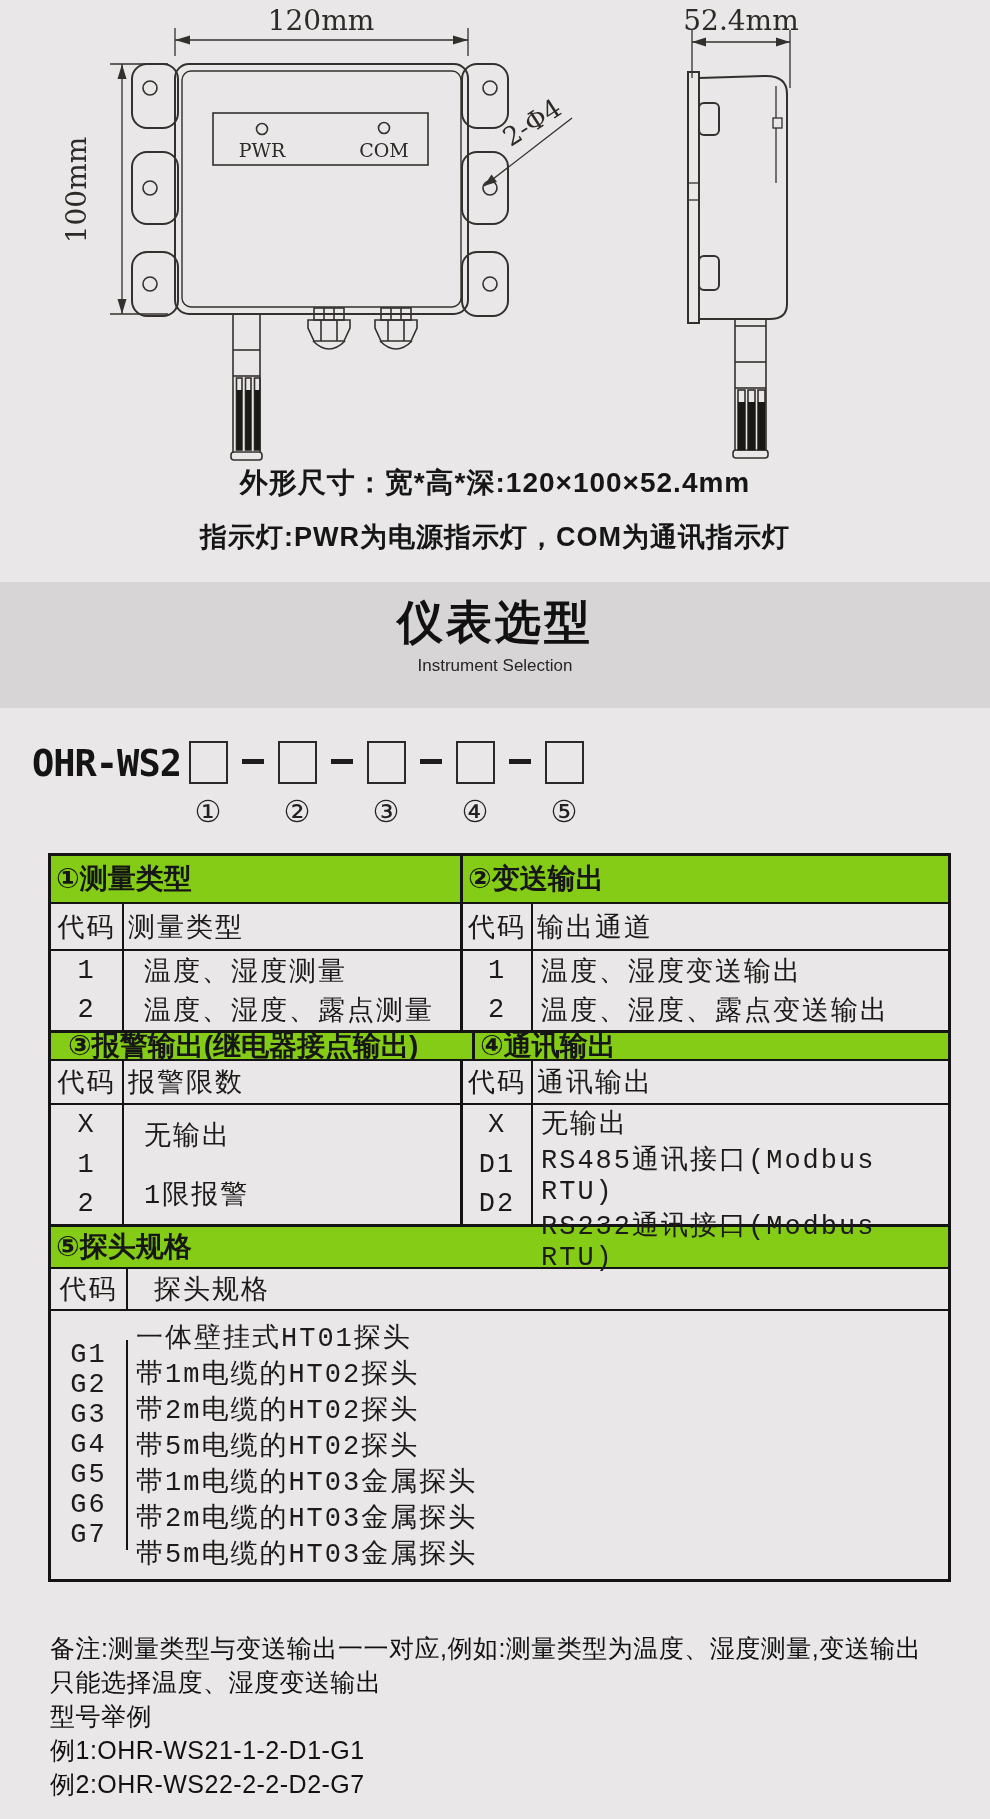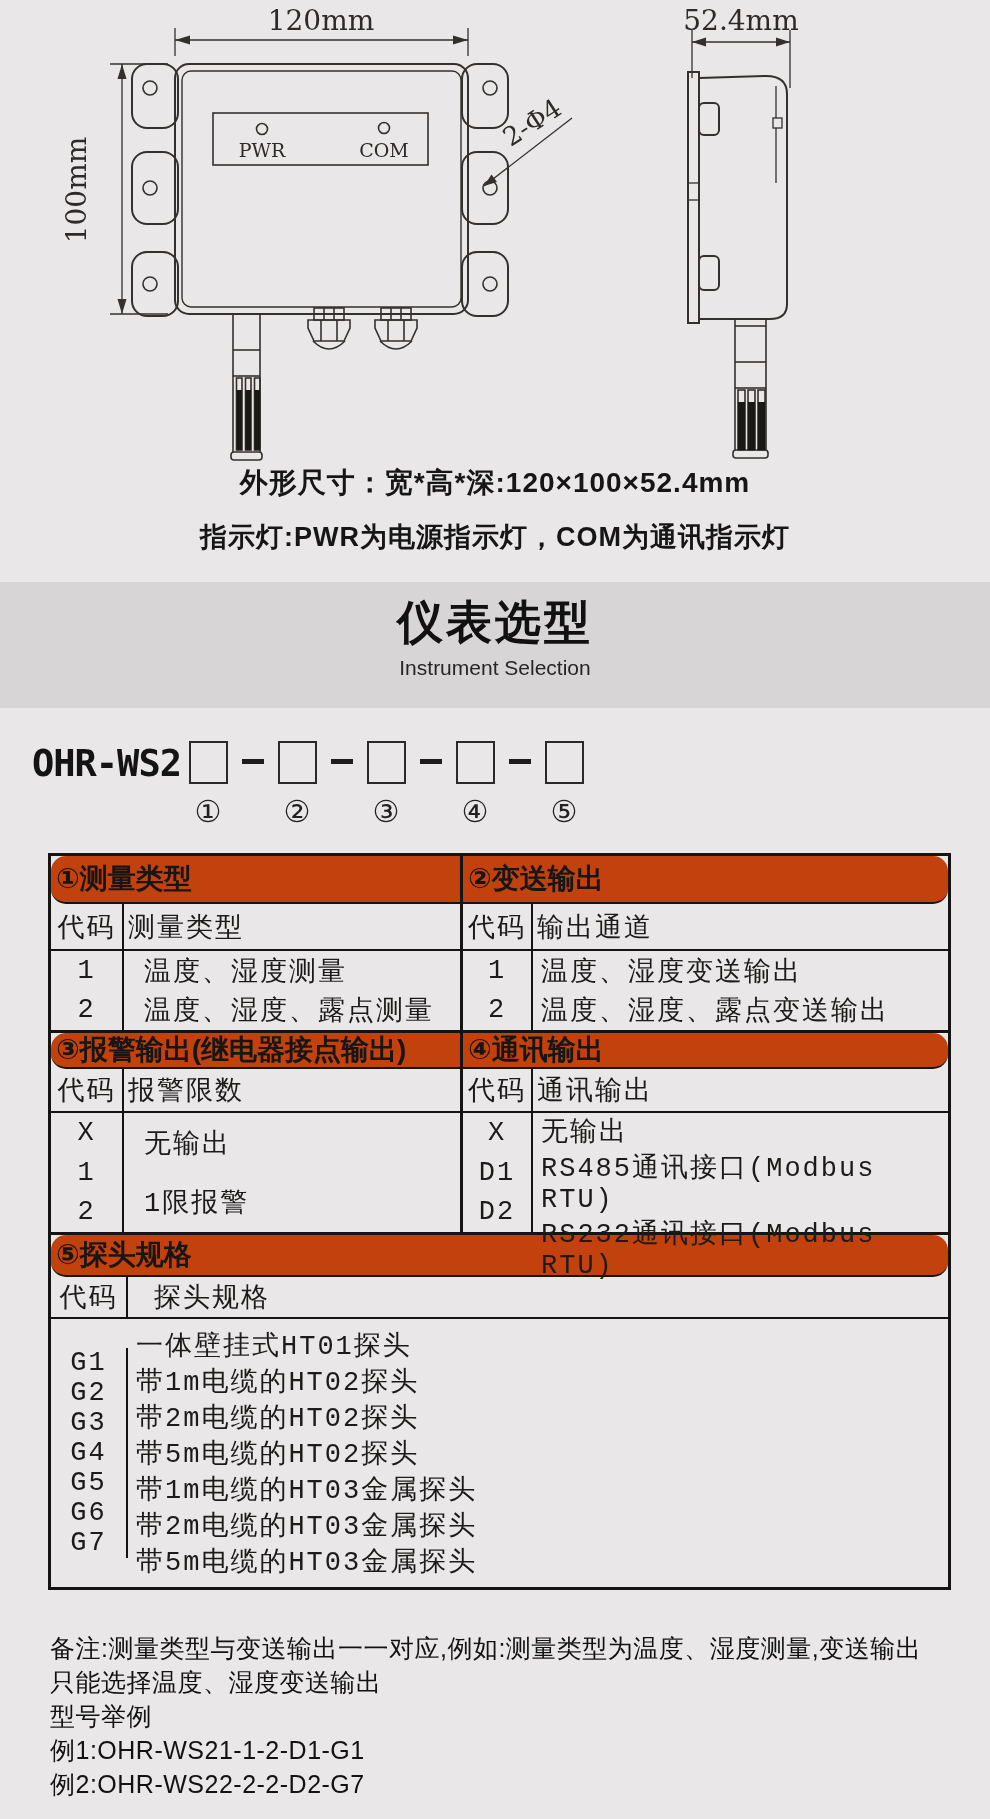--- a/index.html
+++ b/index.html
@@ -10,35 +10,35 @@
   svg .ledtext{font-family:"DejaVu Serif","Liberation Serif",serif;font-size:19px;fill:#2e2a28;}
   svg .holetext{font-family:"DejaVu Serif","Liberation Serif",serif;font-size:26px;fill:#2e2a28;}
 
   .cap1{position:absolute;top:464px;left:0;width:100%;text-align:center;
         font-size:28px;font-weight:700;letter-spacing:1px;}
   .cap2{position:absolute;top:519px;left:0;width:100%;text-align:center;
         font-size:27px;font-weight:700;letter-spacing:1px;}
 
   .band{position:absolute;top:582px;left:0;width:100%;height:126px;background:#d7d5d5;text-align:center;}
   .band-title{padding-top:10px;font-size:46px;font-weight:700;letter-spacing:3px;color:#111;}
-  .band-sub{font-size:21px;margin-top:2px;color:#262626;}
+  .band-sub{font-size:17px;margin-top:2px;color:#262626;}
 
   .mprefix{position:absolute;left:32px;top:742px;
            font-family:"DejaVu Sans Mono","Liberation Mono",monospace;
            font-weight:700;font-size:37px;letter-spacing:-1px;color:#141414;}
   .mbox{position:absolute;top:741px;width:39px;height:43px;border:2px solid #2a2a2a;box-sizing:border-box;}
   .mdash{position:absolute;top:759px;width:22px;height:5px;background:#1d1d1d;}
   .mnum{position:absolute;top:794px;font-size:30px;color:#222;transform:translateX(-50%);
         font-family:"DejaVu Sans",sans-serif;}
 
   .tbl{position:absolute;top:853px;left:48px;width:903px;border:3px solid #141414;box-sizing:border-box;}
   .trow{display:flex;border-bottom:2px solid #141414;box-sizing:border-box;}
-  .thead{background:#c2410c;font-weight:700;border-radius:15px;}
+  .thead{background:#84cc16;font-weight:700;}
   .thead .hcell{display:flex;align-items:center;padding-left:5px;font-size:28px;letter-spacing:0;}
-  .hA{height:48px;} .hB{height:36px;} .hC{height:42px;}
+  .hA{height:48px;} .hB{height:28px;padding-left:12px;} .hC{height:42px;}
   .lh{width:412px;border-right:3px solid #141414;box-sizing:border-box;}
   .rh{flex:1;}
   .serif{font-family:Liberation Mono, monospace;letter-spacing:2px;font-size:27px;color:#1d1b1a;}
   .tsub{box-sizing:border-box;}
   .sA{height:47px;} .sB{height:44px;} .sC{height:42px;}
   .col-code-l{width:73px;border-right:2px solid #141414;box-sizing:border-box;}
   .col-desc-l{width:339px;border-right:3px solid #141414;box-sizing:border-box;padding-left:12px;}
   .col-code-r{width:70px;border-right:2px solid #141414;box-sizing:border-box;}
   .col-desc-r{flex:1;}
   .col-code-5{width:77px;border-right:2px solid #141414;box-sizing:border-box;}

